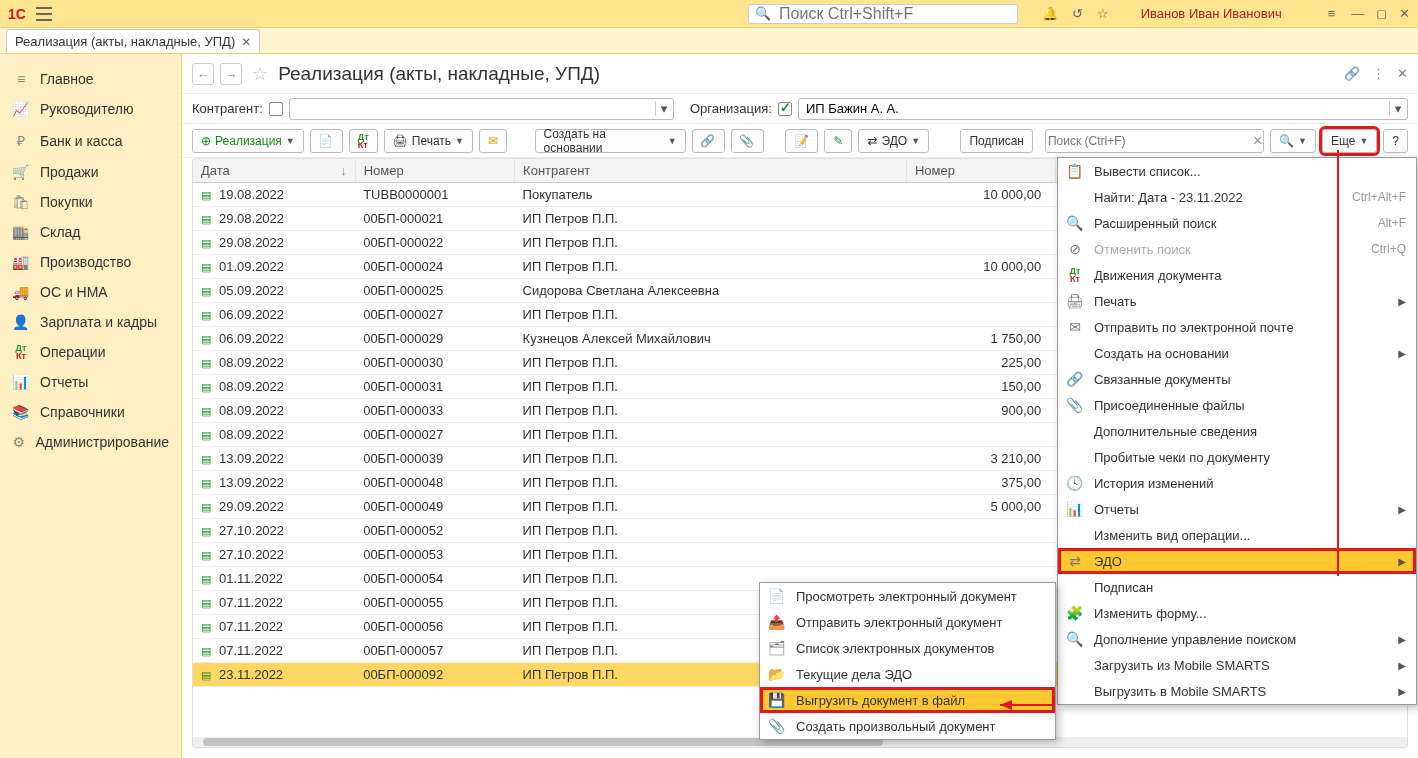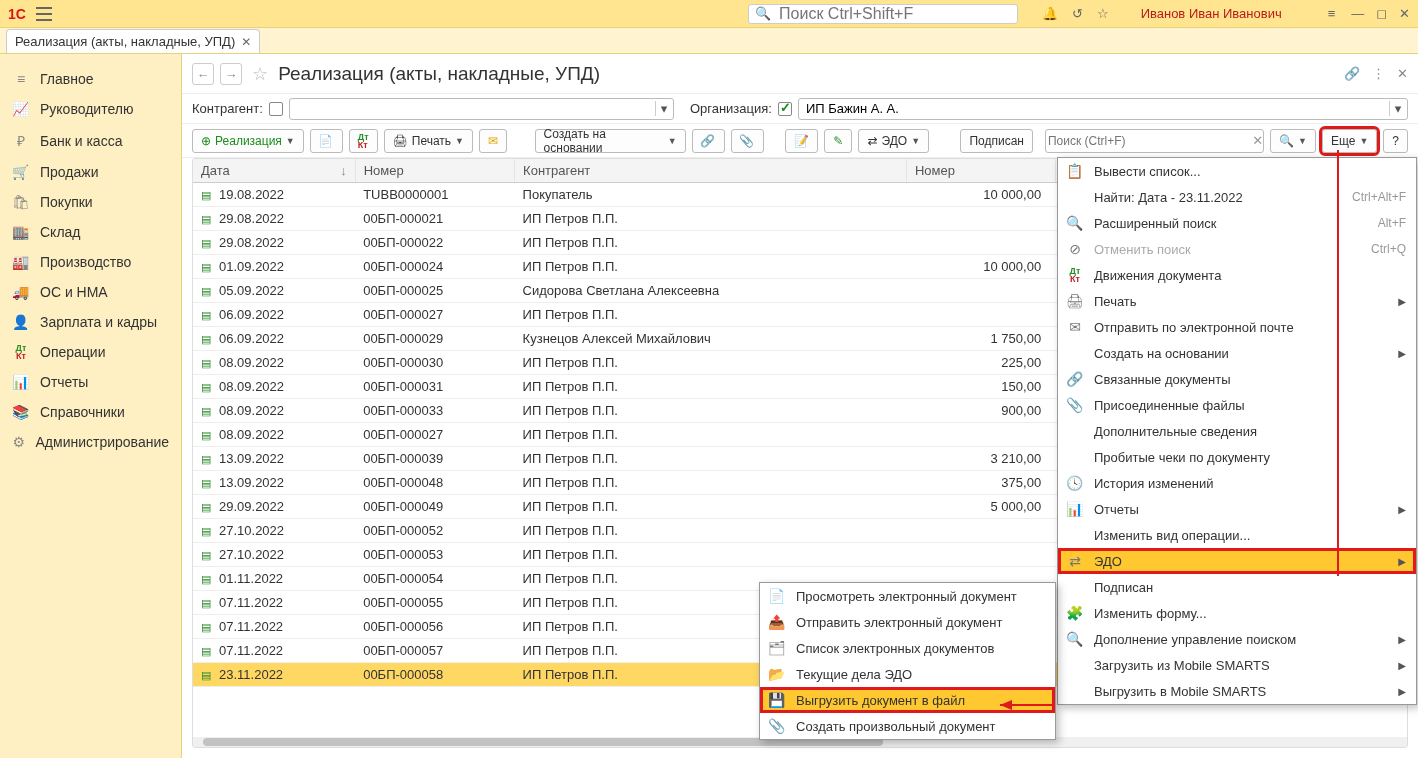--- a/index.html
+++ b/index.html
@@ -455,21 +455,21 @@
                 <td><span class="doc-icon">▤</span>07.11.2022</td>
                 <td>00БП-000057</td>
                 <td>ИП Петров П.П.</td>
                 <td class="num-cell"></td>
                 <td>руб.</td>
                 <td>--</td>
                 <td></td>
               </tr>
               <tr class="selected">
                 <td><span class="doc-icon">▤</span>23.11.2022</td>
-                <td>00БП-000058</td>
+                <td>00БП-000092</td>
                 <td>ИП Петров П.П.</td>
                 <td class="num-cell"></td>
                 <td>руб.</td>
                 <td>--</td>
                 <td></td>
               </tr>
             </tbody>
         </table>
         <div class="hscroll">
             <div class="thumb"></div>

